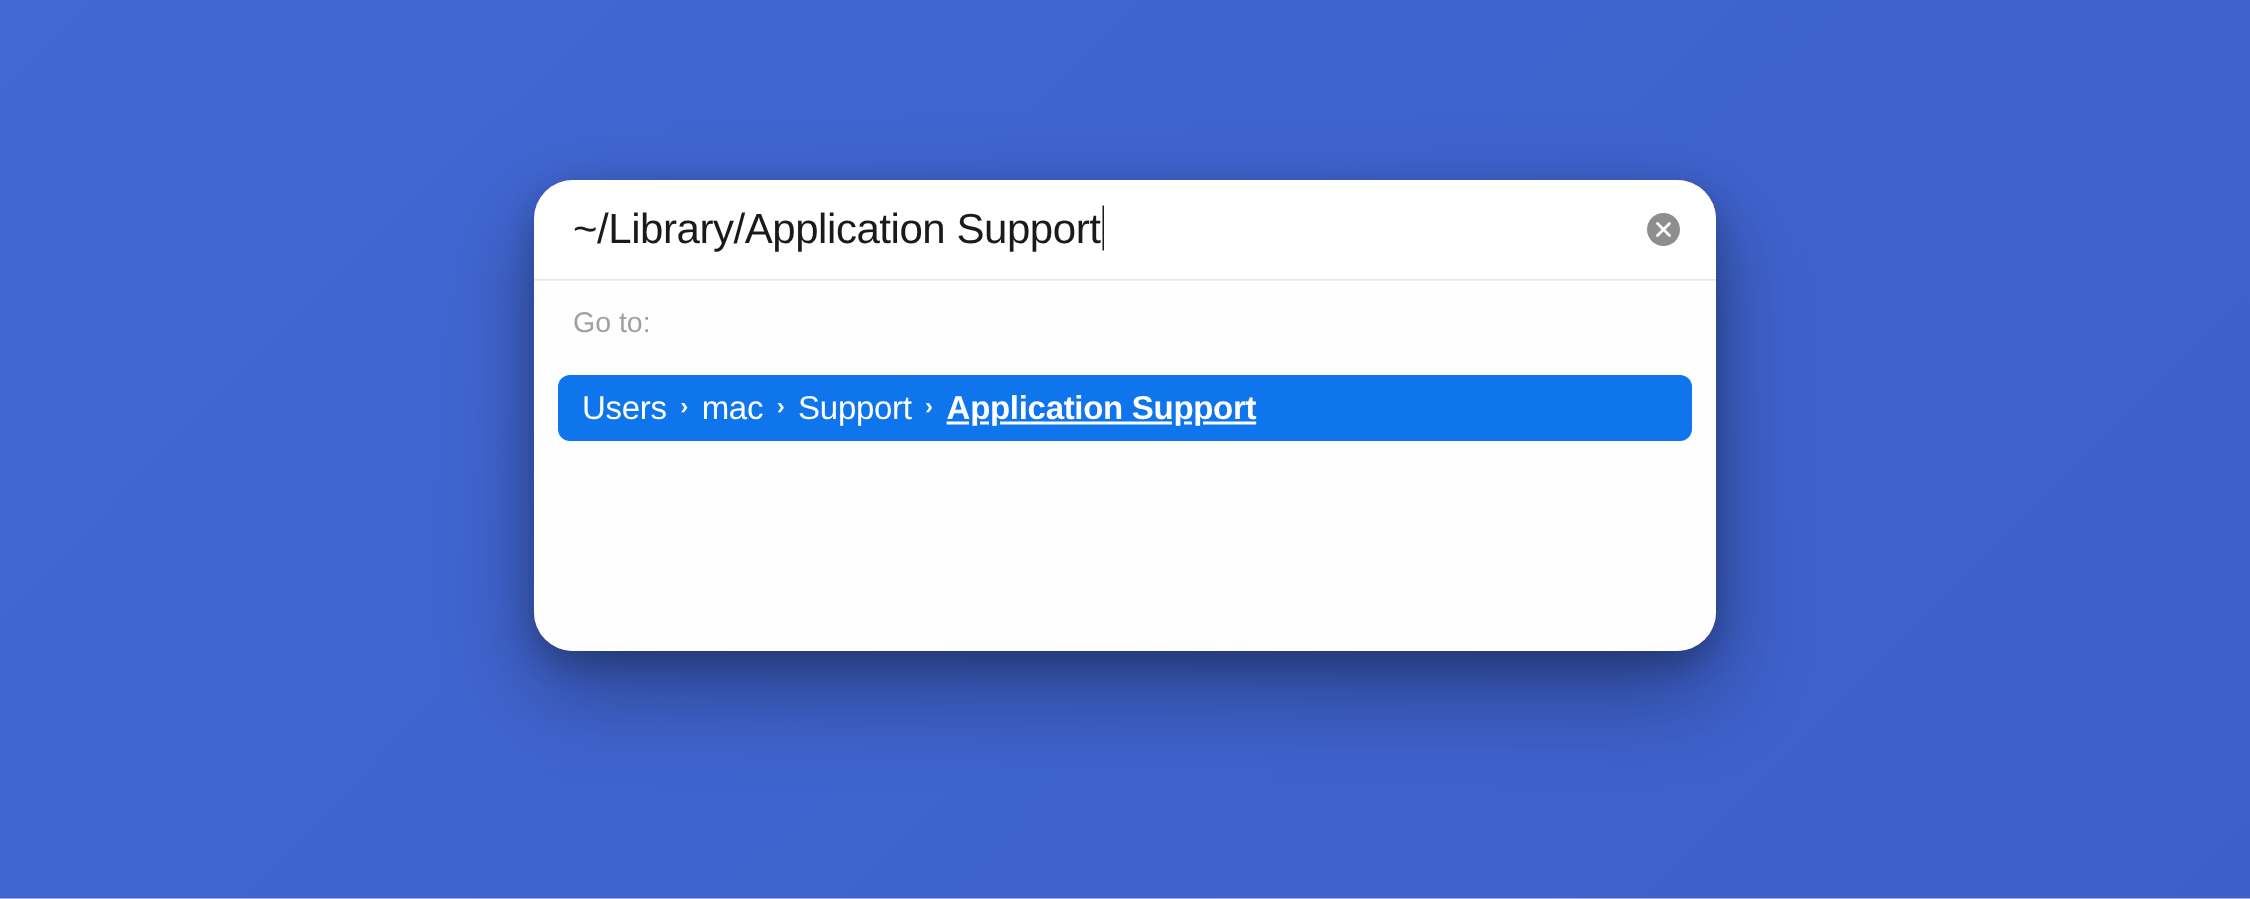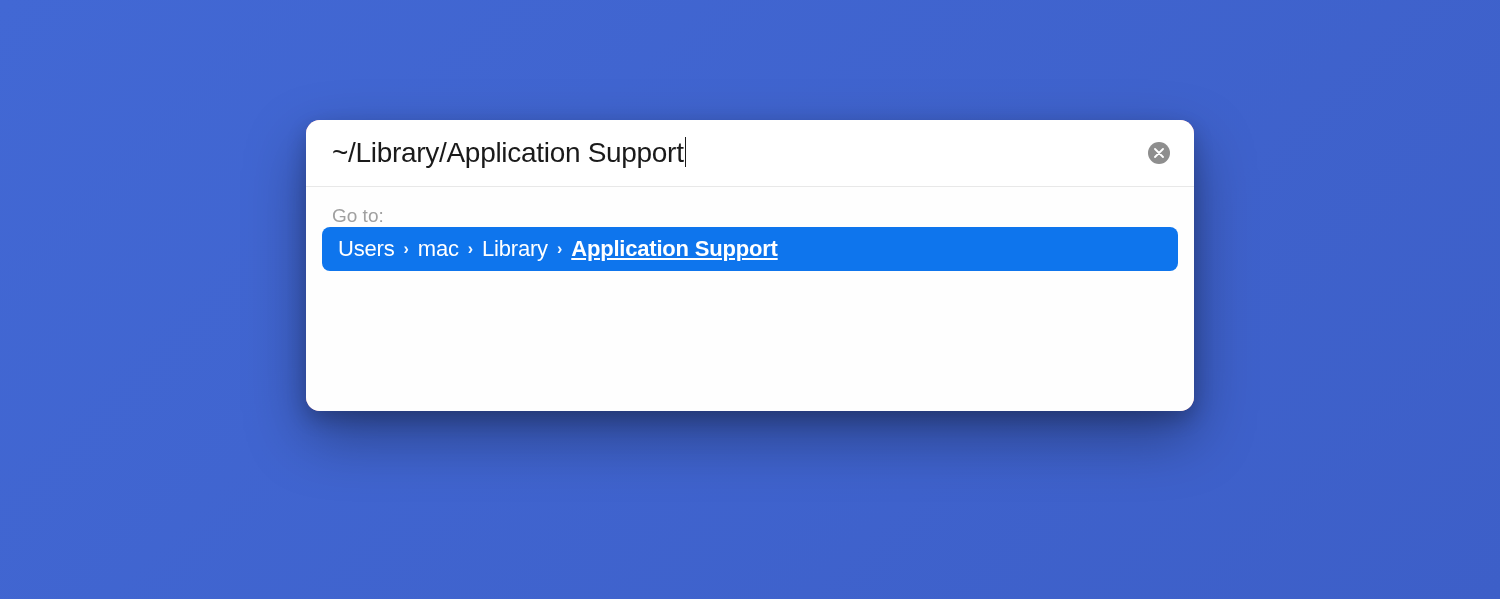--- a/index.html
+++ b/index.html
@@ -15,23 +15,23 @@
       font-family: -apple-system, BlinkMacSystemFont, "Helvetica Neue", Helvetica, Arial, sans-serif;
       display: flex;
       justify-content: center;
       align-items: flex-start;
       padding-top: 120px;
       border-radius: 16px;
       overflow: hidden;
     }
     
     .dialog {
-      width: 888px;
+      width: 788px;
       background: #fca5a5;
-      border-radius: 14px;
+      border-radius: 26px;
       box-shadow: 0 25px 60px rgba(0, 0, 0, 0.35), 0 8px 20px rgba(0, 0, 0, 0.2);
       overflow: hidden;
     }
     
     .input-row {
       display: flex;
       align-items: center;
       padding: 17px 24px 17px 26px;
       border-bottom: 1px solid #e8e8e8;
       background: #ffffff;
@@ -80,21 +80,21 @@
     .results-section {
       background: #fefefe;
       padding: 18px 16px 140px 16px;
     }
     
     .goto-label {
       font-size: 19px;
       color: #a0a0a0;
       font-weight: 400;
       margin-left: 10px;
-      margin-bottom: 0;
+      margin-bottom: 23px;
     }
     
     .result-row {
       background: #0e75ed;
       border-radius: 8px;
       padding: 9px 16px 9px 16px;
       display: flex;
       align-items: center;
       gap: 10px;
     }
@@ -136,19 +136,19 @@
     </div>
   </div>
 
   <div class="results-section">
     <div class="goto-label">Go to:</div>
     <div class="result-row">
       <span class="crumb">Users</span>
       <span class="chevron">›</span>
       <span class="crumb">mac</span>
       <span class="chevron">›</span>
-      <span class="crumb">Library</span>
+      <span class="crumb">Support</span>
       <span class="chevron">›</span>
       <span class="crumb bold">Application Support</span>
     </div>
   </div>
 
 </div>
 
 </body></html>

